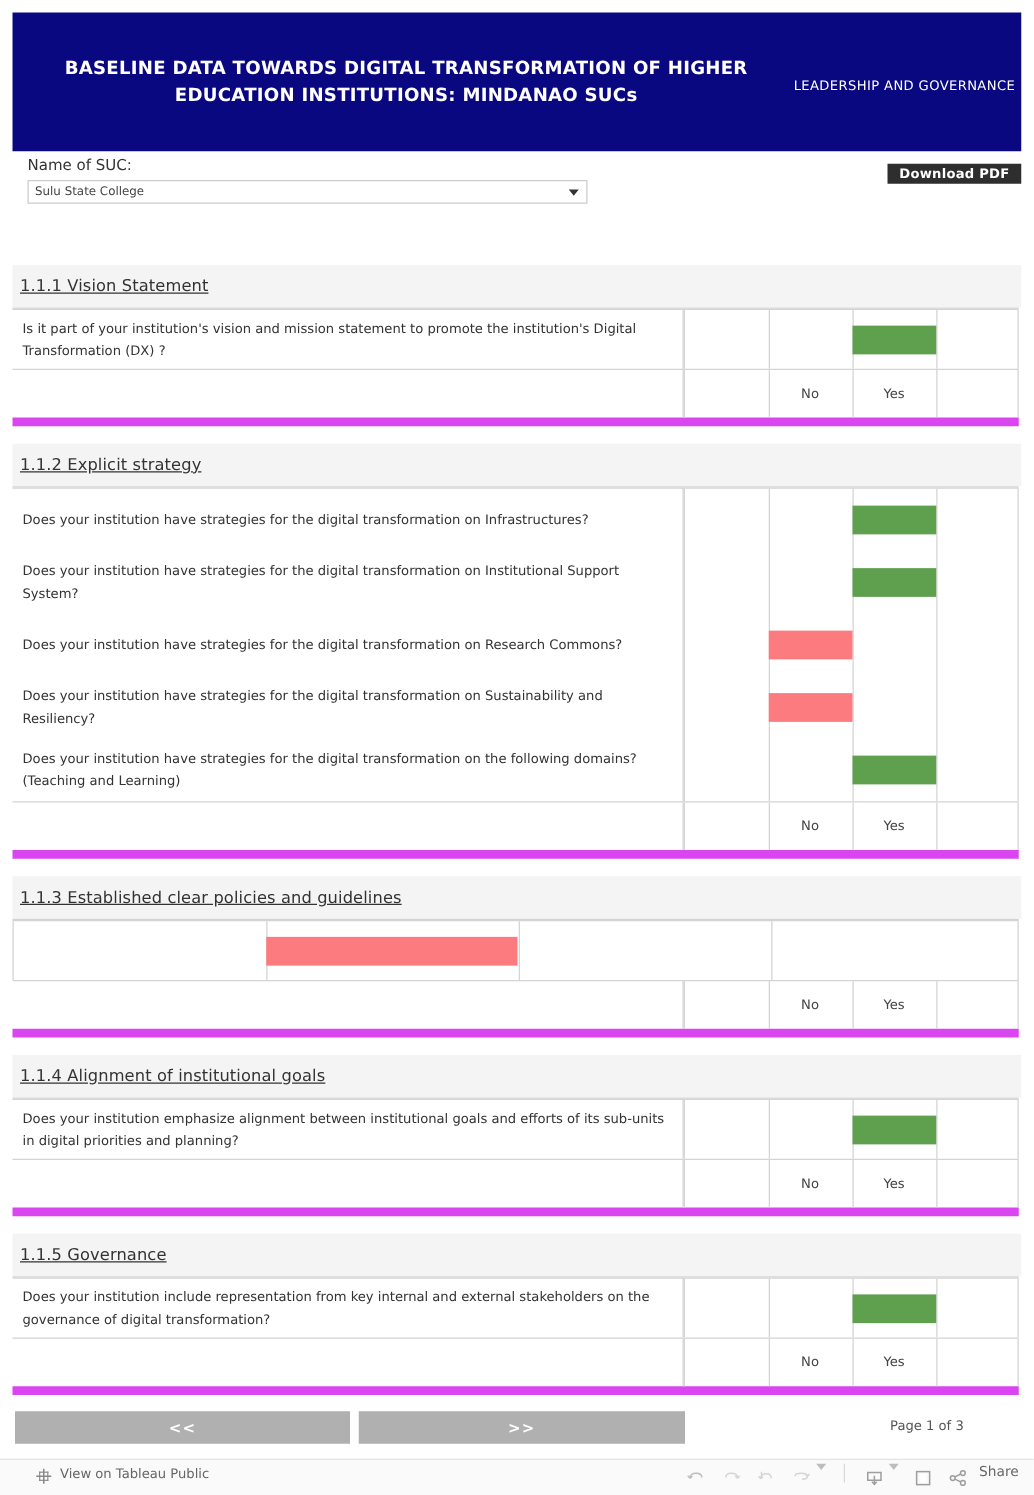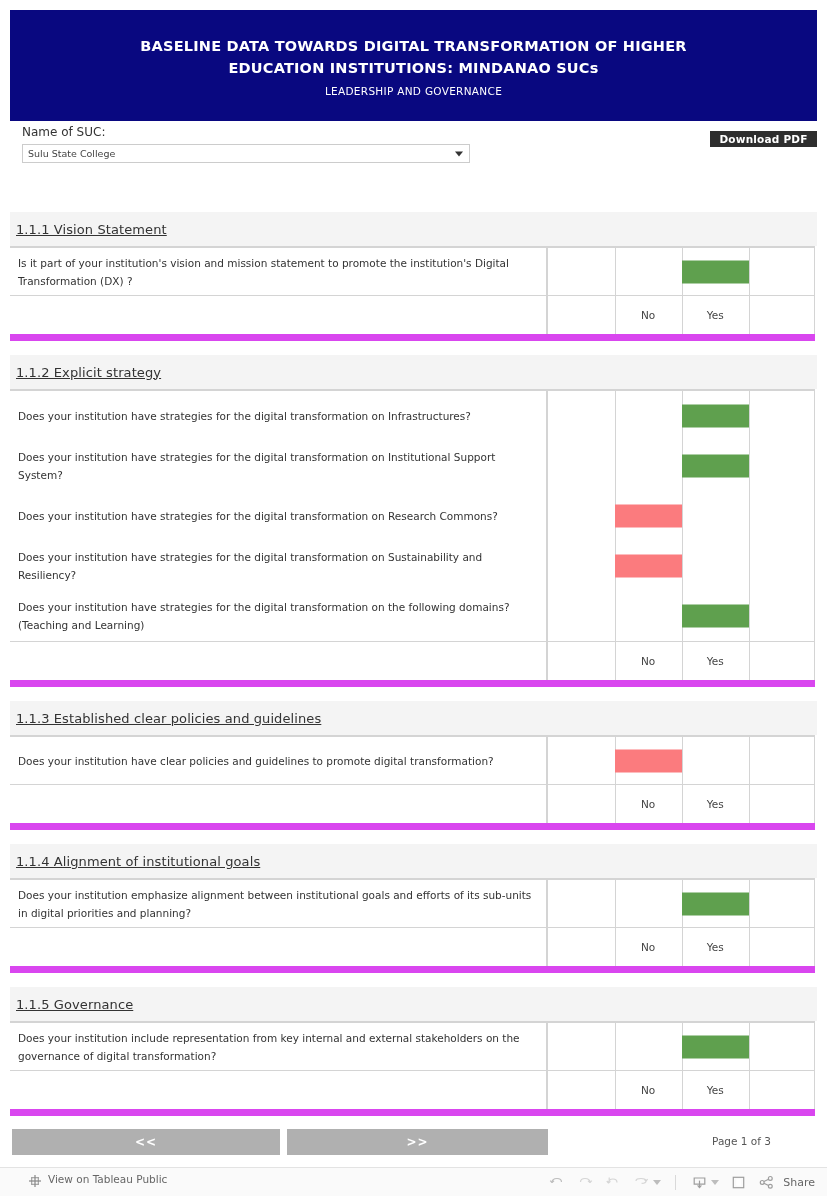--- a/index.html
+++ b/index.html
@@ -19,21 +19,21 @@
   
   .banner {
     position: absolute;
     left: 10px;
     top: 10px;
     width: 807px;
     height: 111px;
     background: #090880;
     color: #ffffff;
     display: flex;
-    flex-direction: column;
+    flex-direction: row;
     align-items: center;
     justify-content: center;
     box-sizing: border-box;
   }
   .banner-title {
     font-size: 14.5px;
     font-weight: bold;
     letter-spacing: 0.2px;
     line-height: 22px;
     text-align: center;
@@ -293,21 +293,21 @@
     cursor: pointer;
   }
   .tbar-brand-text {
     font-size: 10.5px;
     color: #666666;
   }
   .tbar-right {
     position: absolute;
     right: 12px;
     display: flex;
-    align-items: center;
+    align-items: flex-start;
     gap: 2px;
   }
   .ticon {
     width: 26px;
     height: 22px;
     display: flex;
     align-items: center;
     justify-content: center;
     cursor: pointer;
   }
@@ -438,23 +438,20 @@
         </div>
       </div>
     </div>
     <div class="section-gap"></div>
     <div class="section">
       <div class="section-header">
         <span class="section-header-text">1.1.3 Established clear policies and guidelines</span>
       </div>
       <div class="qtable">
         <div class="qbody">
-          <div class="qlabels">
-            <div class="qlabel" style="height: 47px;">Does your institution have clear policies and guidelines to promote digital transformation?</div>
-          </div>
           <div class="qplot">
             <div class="gridline" style="left: 0%;"></div>
             <div class="gridline" style="left: 25.2%;"></div>
             <div class="gridline" style="left: 50.3%;"></div>
             <div class="gridline" style="left: 75.4%;"></div>
             <div class="gridline" style="left: calc(100% - 1px);"></div>
             <div class="plotrow" style="height: 47px;">
               <div class="bar no"></div>
             </div>
           </div>

